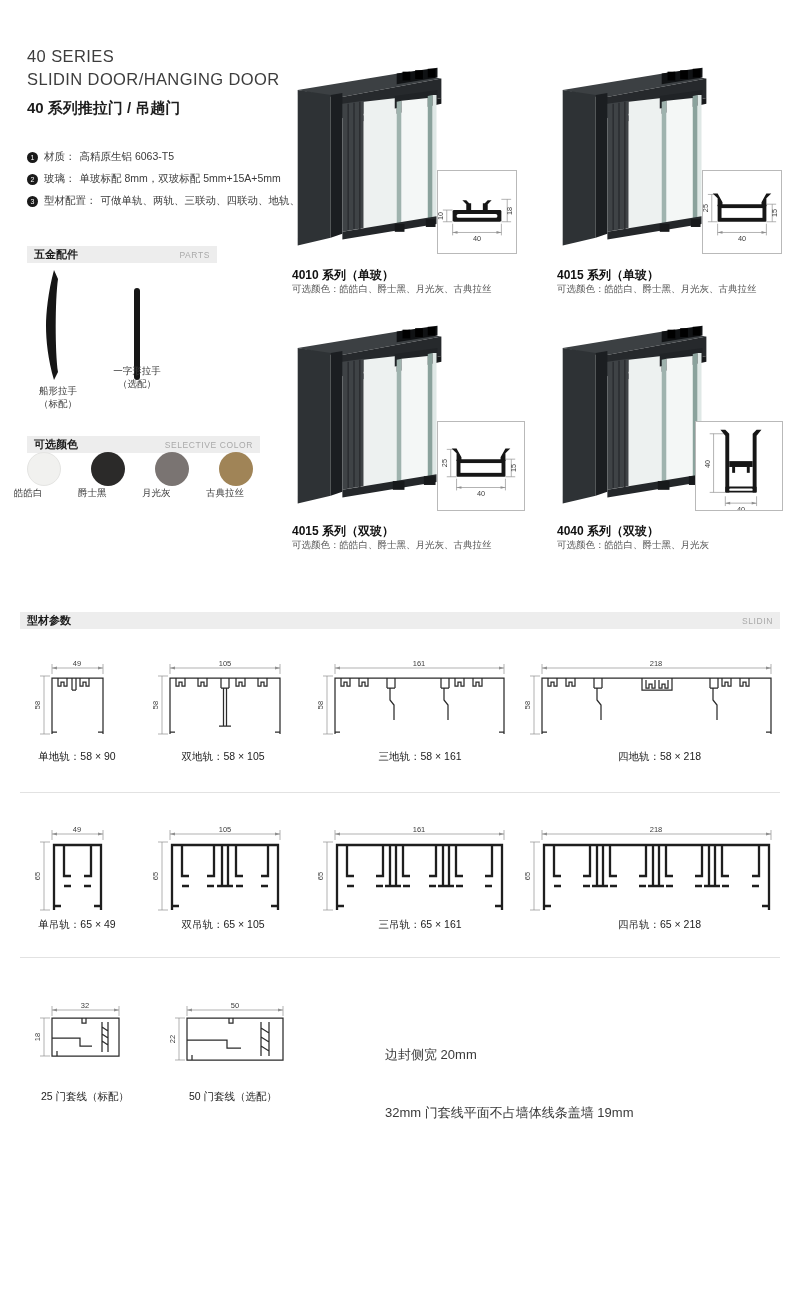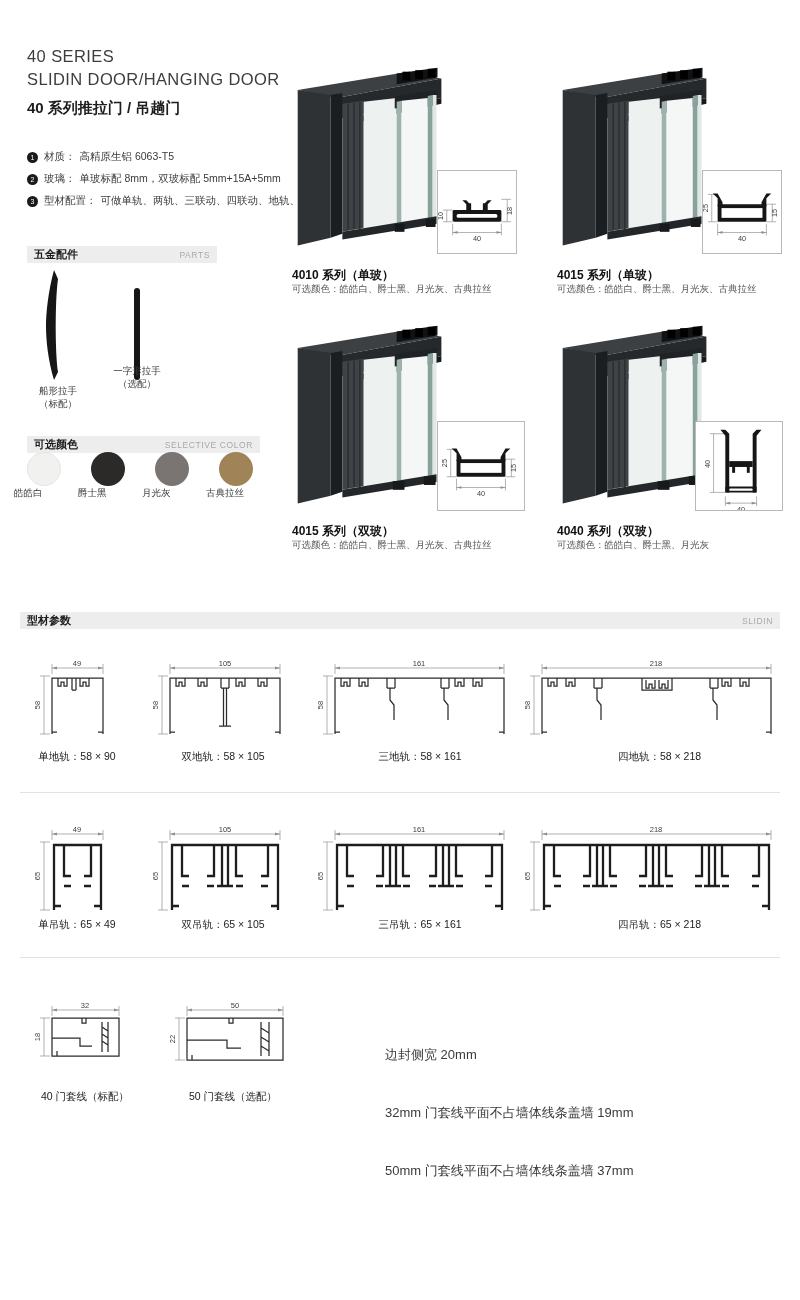--- a/index.html
+++ b/index.html
@@ -543,20 +543,19 @@
   <text class="dimtxt" x="10" y="37" text-anchor="middle" transform="rotate(-90 10 37)">22</text>
   <g transform="translate(22,16)" class="outline">
     <path d="M0,0 H96 V42 H0 Z"></path>
     <path d="M42,0 v5 h4 v-5"></path>
     <path d="M0,22 h40 v8 h14"></path>
     <path d="M74,4 V38 M82,4 V38 M74,10 l8,5 M74,19 l8,5 M74,28 l8,5"></path>
     <path d="M5,42 v-5"></path>
   </g>
 </svg>
 
-<div class="abs pcap" style="left:30px;top:1090px;width:110px">40 门套线（标配）</div>
+<div class="abs pcap" style="left:30px;top:1090px;width:110px">25 门套线（标配）</div>
 <div class="abs pcap" style="left:178px;top:1090px;width:110px">50 门套线（选配）</div>
 
 <div class="abs" style="left:385px;top:1008px">
   <div class="note-line">边封侧宽 20mm</div>
   <div class="note-line">32mm 门套线平面不占墙体线条盖墙 19mm</div>
-  <div class="note-line">50mm 门套线平面不占墙体线条盖墙 37mm</div>
 </div>
 
 </body></html>

